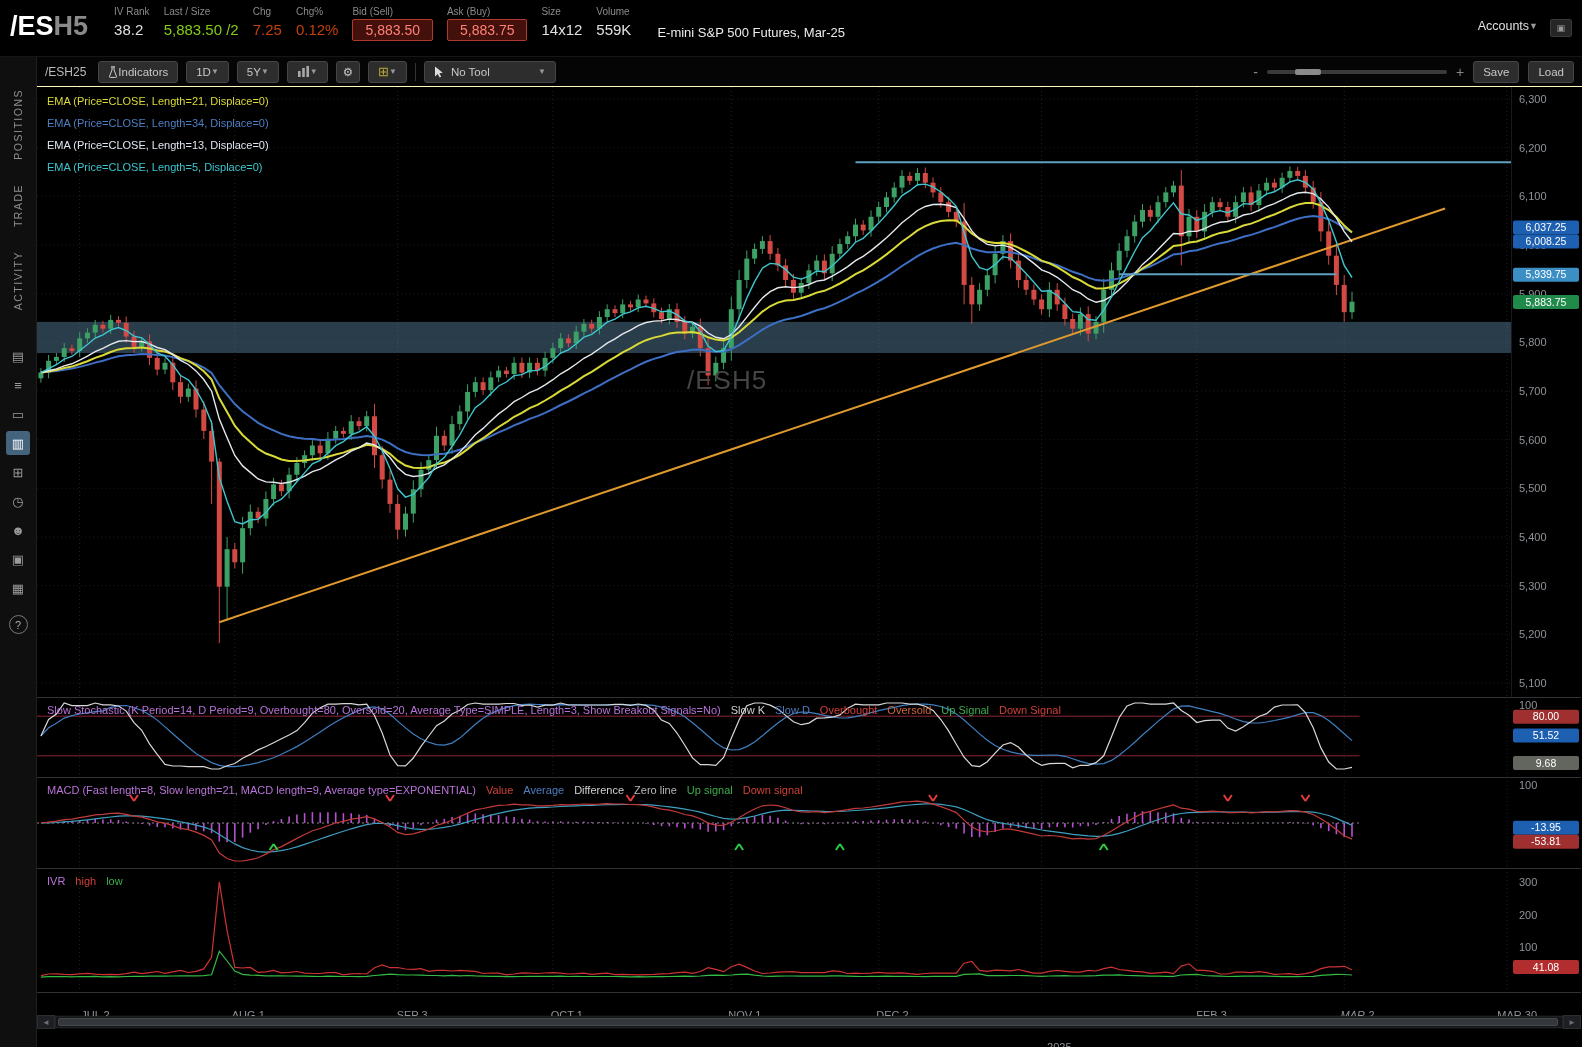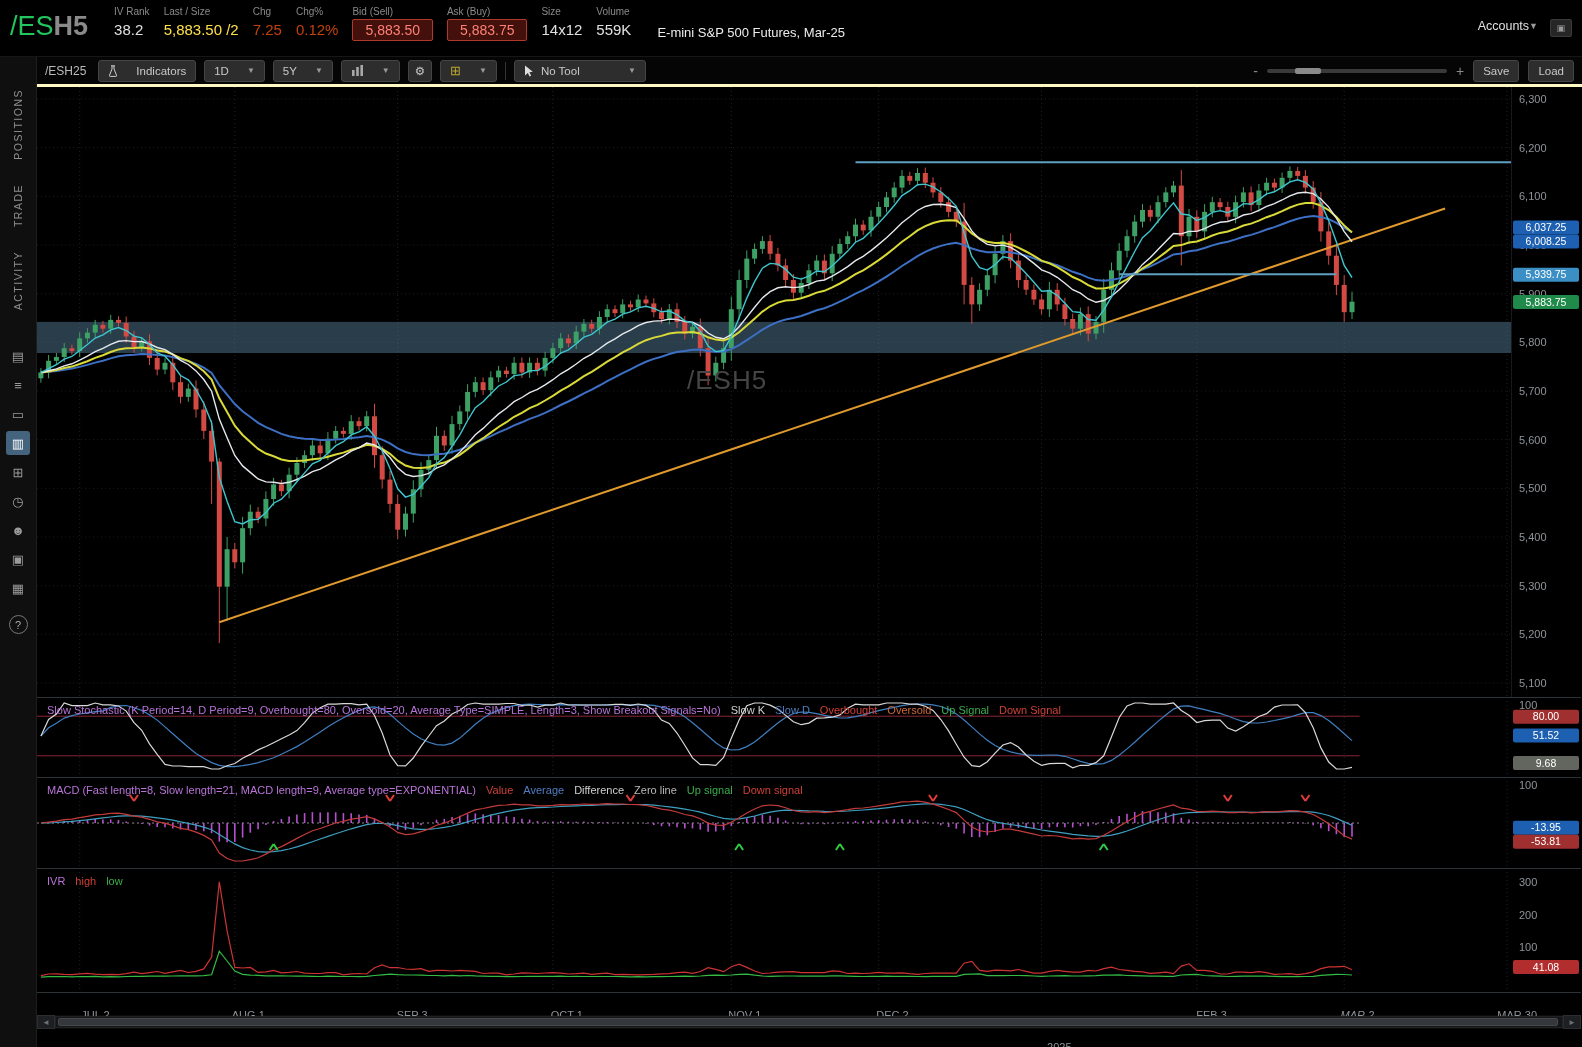--- a/index.html
+++ b/index.html
@@ -1,47 +1,47 @@
 <!DOCTYPE html>
 <html><head>
 <meta charset="utf-8">
 <style>
   html,body{margin:0;padding:0;background:#000;width:1582px;height:1047px;overflow:hidden;
     font-family:"Liberation Sans",sans-serif;color:#ccc;-webkit-font-smoothing:antialiased}
   .qheader{height:57px;display:flex;align-items:flex-start;padding:6px 10px 0 10px;background:#000;border-bottom:1px solid #161616;box-sizing:border-box}
   .sym{font-size:27px;margin-right:26px;line-height:40px;white-space:nowrap}
-  .sym-main{color:#22c55e;font-weight:normal}
+  .sym-main{color:#ffffff;font-weight:bold}
   .sym-suffix{color:#8a8a8a;font-weight:bold}
   .hfields{display:flex;gap:14px}
   .hfield{display:flex;flex-direction:column;align-items:flex-start}
   .hlabel{font-size:10px;color:#8a8a8a;margin-bottom:4px;white-space:nowrap}
   .hvalue{font-size:15px;color:#e0e0e0;white-space:nowrap}
-  .hfield.red .hvalue{color:#fde047}
+  .hfield.red .hvalue{color:#84cc16}
   .hfield.green .hvalue{color:#c2410c}
   .hfield.boxed-red .hvalue{border:1px solid #b0392e;background:#43100c;color:#ff8075;padding:2px 12px;border-radius:2px;font-size:14px;margin-top:-2px}
   .instrument{font-size:13px;color:#ececec;margin-left:26px;margin-top:19px;white-space:nowrap}
   .hspacer{flex:1}
   .accounts{margin-top:13px;font-size:12.5px;color:#e0e0e0;display:flex;align-items:center;cursor:pointer;white-space:nowrap}
   .accounts .caret{color:#999;font-size:9px}
   .winbtn{margin:13px 0 0 12px;width:20px;height:16px;background:#262626;border:1px solid #3a3a3a;color:#999;
     font-size:9px;display:flex;align-items:center;justify-content:center;border-radius:2px;cursor:pointer}
   .appbody{display:flex;height:990px}
   .sidebar{width:37px;background:#0f0f0f;border-right:1px solid #1e1e1e;display:flex;flex-direction:column;align-items:center;box-sizing:border-box}
   .vtabs{margin-top:32px;display:flex;flex-direction:column;align-items:center}
   .vtab{writing-mode:vertical-rl;transform:rotate(180deg);color:#8f8f8f;font-size:10.5px;letter-spacing:1.5px;margin-bottom:24px;cursor:pointer}
   .side-icons{margin-top:10px;display:flex;flex-direction:column;align-items:center}
   .sicon{width:24px;height:24px;display:flex;align-items:center;justify-content:center;color:#9a9a9a;font-size:13px;
     margin-bottom:5px;border-radius:3px;cursor:pointer}
   .sicon.active{background:#44637c;color:#fff}
   .sicon.round{border:1px solid #777;border-radius:50%;width:17px;height:17px;font-size:11px;margin-top:10px;color:#aaa}
   .main{flex:1;display:flex;flex-direction:column}
-  .toolbar{height:30px;background:#050505;display:flex;align-items:center;gap:8px;padding:0 8px;border-bottom:3px solid #fef9c3;box-sizing:border-box}
+  .toolbar{height:30px;background:#050505;display:flex;align-items:center;gap:8px;padding:0 8px;border-bottom:1px solid #fef9c3;box-sizing:border-box}
   .tb-symbol{color:#bbb;font-size:12px;margin-right:4px}
   .tb-btn,.tb-dd{background:#2d2d2d;border:1px solid #454545;border-radius:3px;color:#c8c8c8;font-size:11.5px;height:22px;
-    display:inline-flex;align-items:center;gap:18px;padding:0 9px;cursor:pointer;box-sizing:border-box;font-family:"Liberation Sans",sans-serif}
+    display:inline-flex;align-items:center;gap:0;padding:0 9px;cursor:pointer;box-sizing:border-box;font-family:"Liberation Sans",sans-serif}
   .dd-caret{color:#999;font-size:8px}
   .tb-sep{width:1px;height:18px;background:#333}
   .tb-right{margin-left:auto;display:flex;align-items:center;gap:9px}
   .zoomchar{color:#888;font-size:14px;cursor:pointer}
   .zoom-track{width:180px;height:4px;background:#3a3a3a;border-radius:2px;position:relative;cursor:pointer}
   .zoom-thumb{position:absolute;left:28px;width:26px;height:6px;top:-1px;background:#8a8a8a;border-radius:2px}
   .grid-glyph{color:#b8a832;font-size:13px}
   .chartwrap{position:relative;width:1544px;background:#000}
   .panel{position:relative}
   svg{display:block}
@@ -578,20 +578,26 @@
             </g>
             <g>
               <rect x="1476" y="180.8" width="66" height="14" rx="2" fill="#3b8fc4"></rect>
               <text x="1509" y="191.3" text-anchor="middle" fill="#fff" font-size="10.5">5,939.75</text>
             </g>
             <g>
               <rect x="1476" y="208.1" width="66" height="14" rx="2" fill="#1f8a4a"></rect>
               <text x="1509" y="218.6" text-anchor="middle" fill="#fff" font-size="10.5">5,883.75</text>
             </g>
           </svg>
+        <div class="overlay main-legend" id="main-legend">
+            <div style="color: rgb(217, 217, 56);">EMA (Price=CLOSE, Length=21, Displace=0)</div>
+            <div style="color: rgb(79, 126, 194);">EMA (Price=CLOSE, Length=34, Displace=0)</div>
+            <div style="color: rgb(223, 230, 238);">EMA (Price=CLOSE, Length=13, Displace=0)</div>
+            <div style="color: rgb(62, 198, 207);">EMA (Price=CLOSE, Length=5, Displace=0)</div>
+          </div>
         <div class="watermark">/ESH5</div>
       </div>
       <div class="panel" style="height:80px">
         <svg id="svg-stoch" width="1544" height="80">
             <line class="vgrid" x1="42.7" y1="0" x2="42.7" y2="80"></line>
             <line class="vgrid" x1="197.8" y1="0" x2="197.8" y2="80"></line>
             <line class="vgrid" x1="360.7" y1="0" x2="360.7" y2="80"></line>
             <line class="vgrid" x1="515.9" y1="0" x2="515.9" y2="80"></line>
             <line class="vgrid" x1="694.3" y1="0" x2="694.3" y2="80"></line>
             <line class="vgrid" x1="841.7" y1="0" x2="841.7" y2="80"></line>

